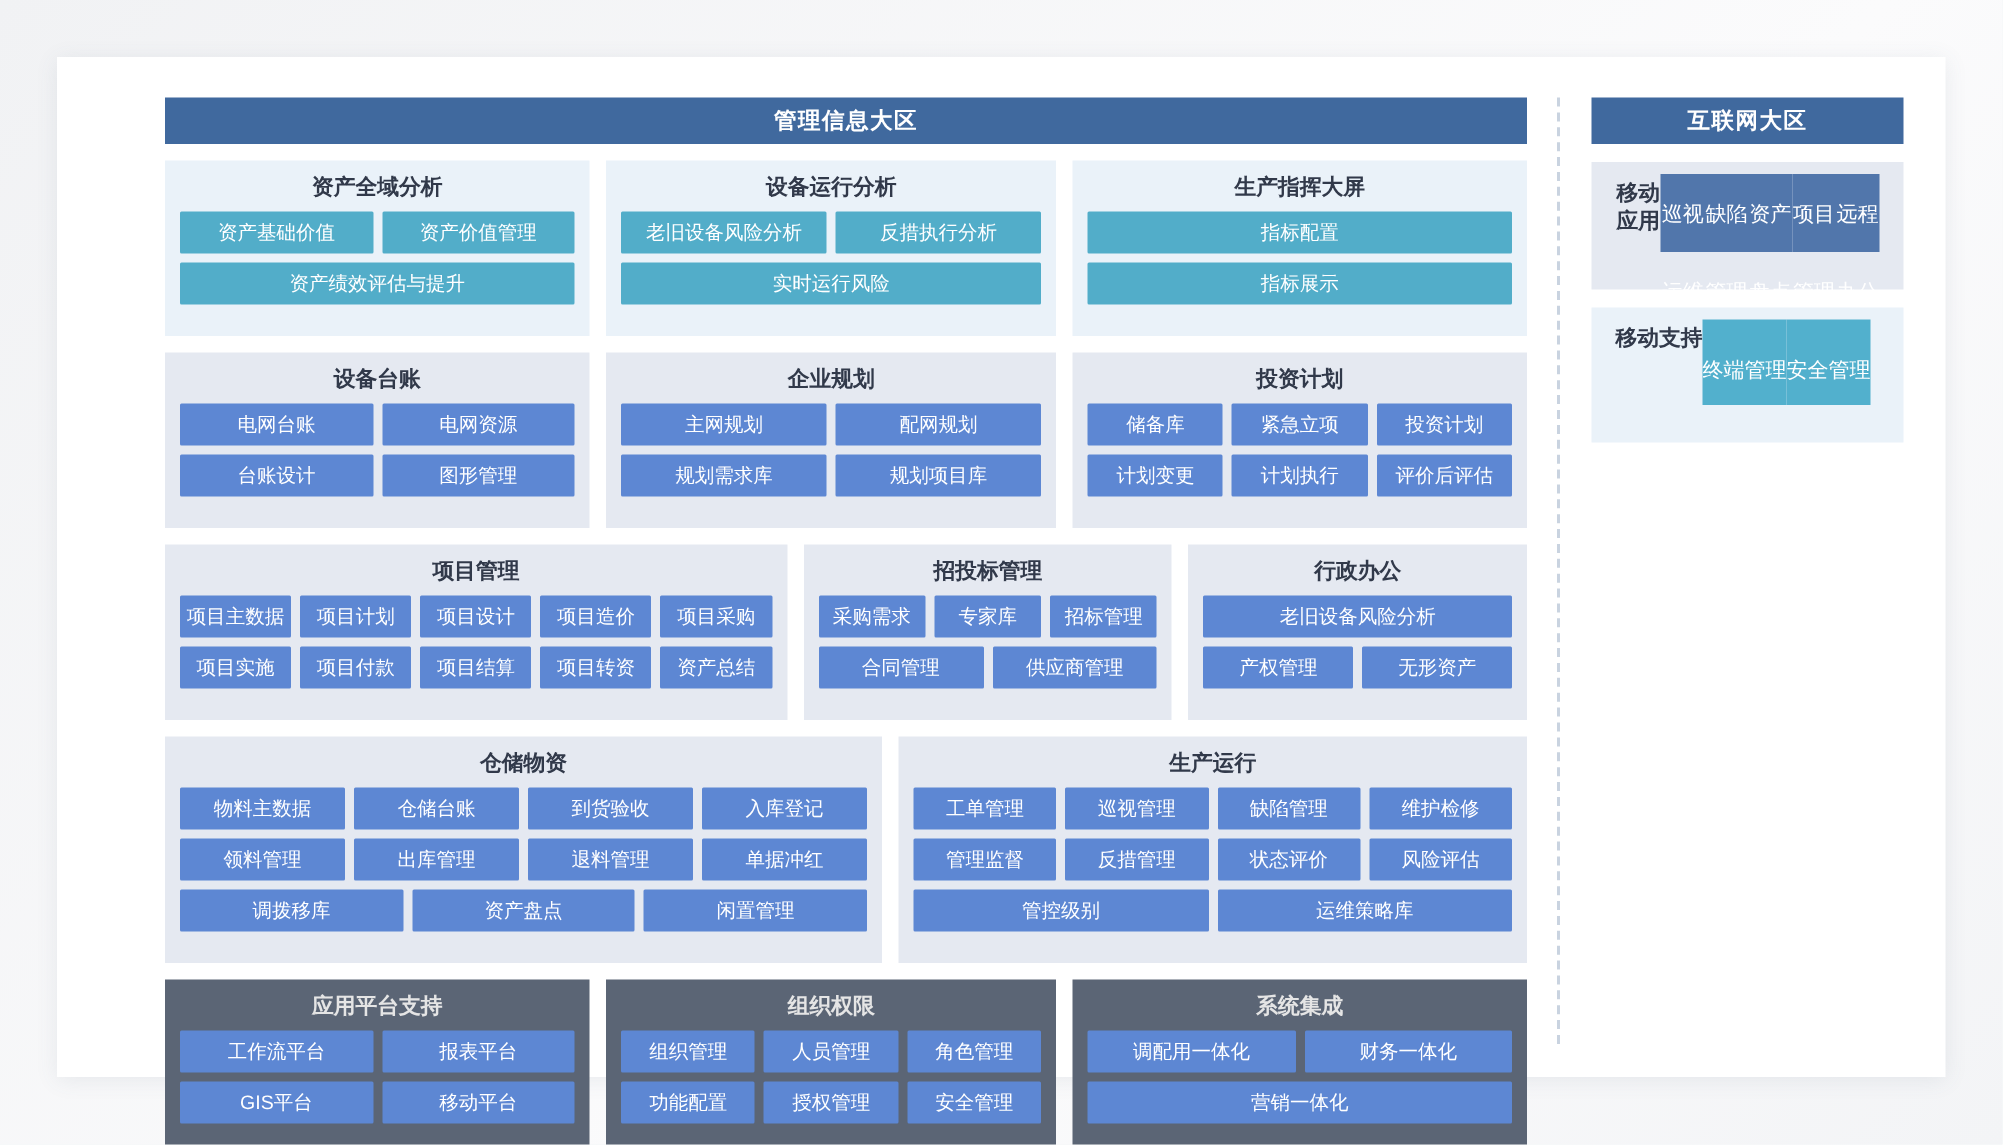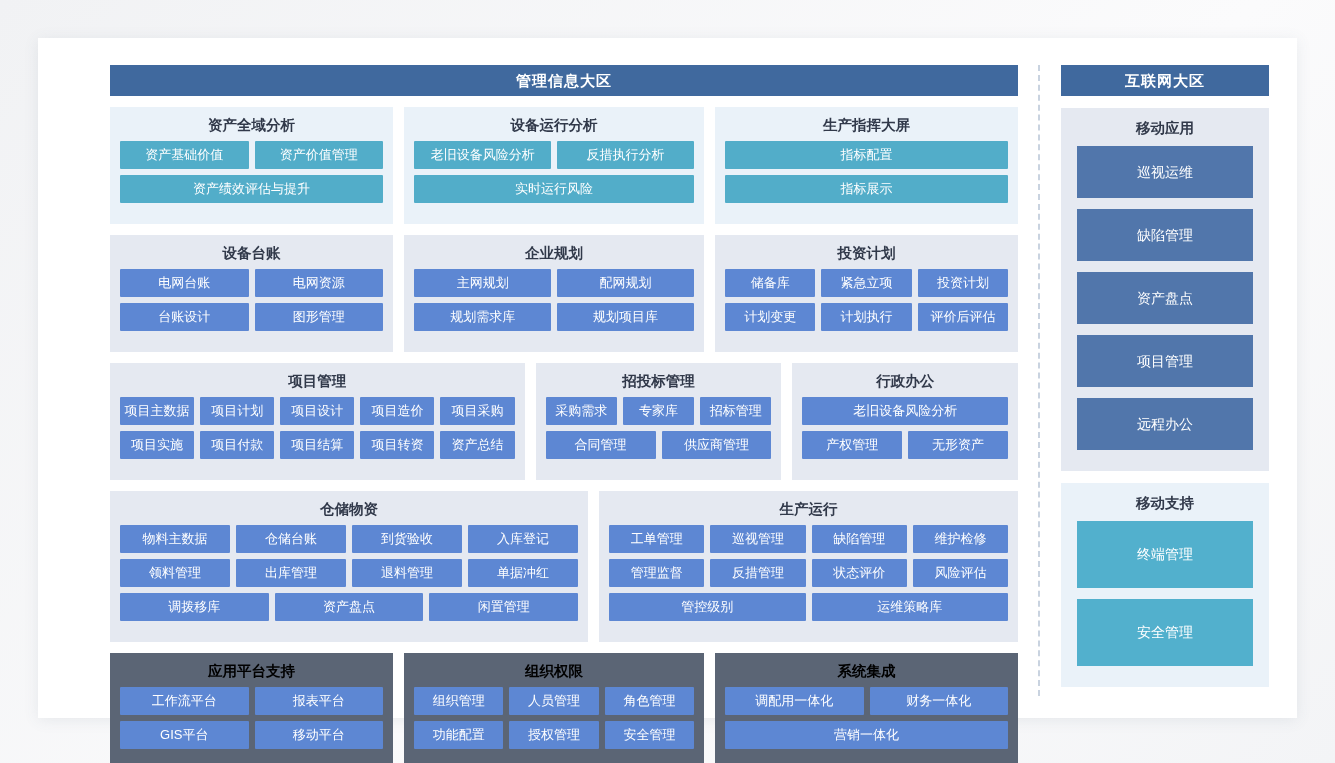--- a/index.html
+++ b/index.html
@@ -70,21 +70,21 @@
   .panel.tone-dark  { background: #5b6575; }
 
   .panel-title {
     text-align: center;
     font-weight: bold;
     font-size: 14.5px;
     color: #31394a;
     margin: 2px 0 7px 0;
     line-height: 18px;
   }
-  .panel.tone-dark .panel-title { color: #000000; }
+  .panel.tone-dark .panel-title { color: #e5e5e5; }
 
   .tile-row {
     display: flex;
     gap: 6px;
     margin-bottom: 6px;
   }
   .tile-row:last-child { margin-bottom: 12px; }
 
   .tile {
     flex: 1 1 0;
@@ -111,21 +111,21 @@
   
   .w-2862 { width: 286px; }
   .w-3030 { width: 303px; }
   .w-3060 { width: 306px; }
 
   
   .r-panel {
     box-sizing: border-box;
     padding: 8px 16px 14px 16px;
     display: flex;
-    flex-direction: column;
+    flex-direction: row;
   }
   .r-panel.tone-gray  { background: #e5e9f1; }
   .r-panel.tone-light { background: #eaf2f9; }
   .r-title {
     text-align: center;
     font-weight: bold;
     font-size: 14.5px;
     color: #31394a;
     margin: 3px 0 8px 0;
   }
@@ -133,21 +133,21 @@
     color: #ffffff;
     font-size: 14px;
     text-align: center;
     line-height: 52px;
     height: 52px;
     margin-bottom: 11px;
   }
   .r-tile:last-child { margin-bottom: 7px; }
   .r-tile.blue { background: #5176ab; }
   .r-tile.teal { background: #52b0cd; }
-  .r-tile.tall { line-height: 66px; height: 67px; }
+  .r-tile.tall { line-height: 66px; height: 57px; }
   .spacer-12 { height: 12px; }
 </style>
 </head>
 <body>
 
 <div id="page">
   <div class="card">
 
     <div class="col-left">
 

